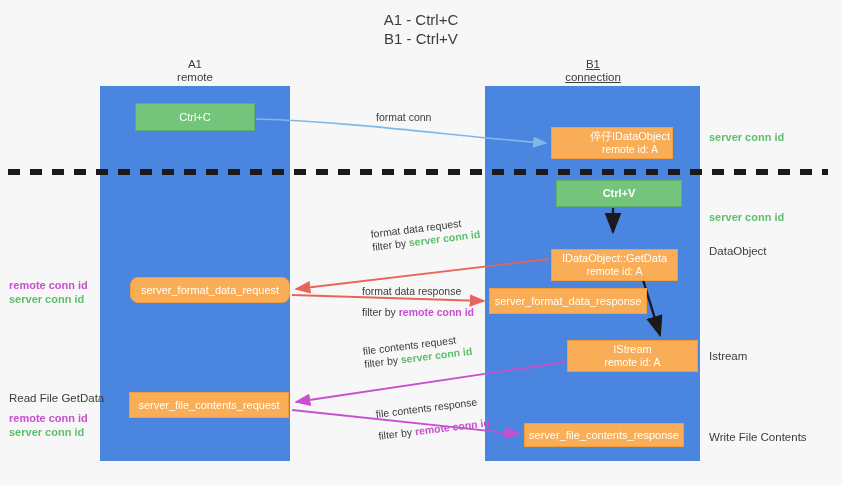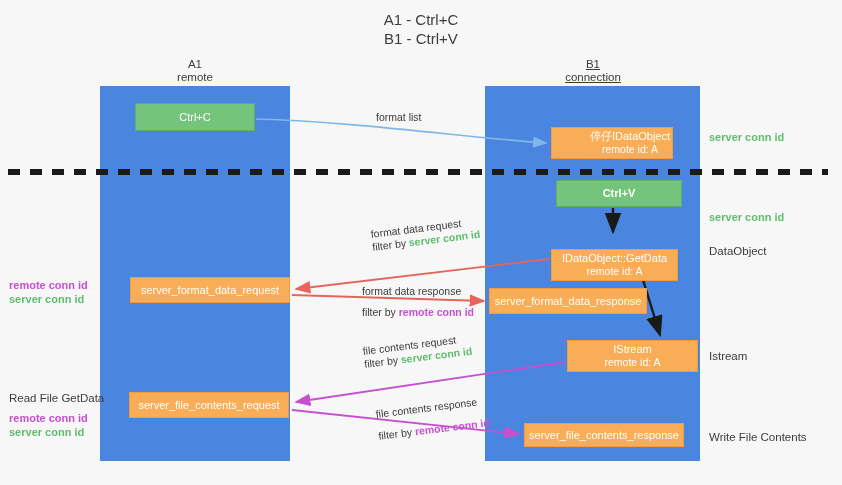--- a/index.html
+++ b/index.html
@@ -31,21 +31,21 @@
        align-items:center;justify-content:center;color:#ffffff;font-size:11px;
        line-height:13px;text-align:center;}
   .box.green{background:#74c47c;border:1px solid #5fae69;}
   .box.orange{background:#f9ad56;border:1px solid #f49c3c;}
   .box .l2{font-size:10.5px;}
 
   #box-ctrlc{left:135px;top:103px;width:120px;height:28px;}
   #box-idataobject{left:551px;top:127px;width:122px;height:32px;padding-left:36px;}
   #box-ctrlv{left:556px;top:180px;width:126px;height:27px;font-weight:bold;}
   #box-getdata{left:551px;top:237px;width:127px;height:32px;margin-top:12px;}
-  #box-sfdreq{left:130px;top:277px;width:160px;height:26px;}
+  #box-sfdreq{left:130px;top:277px;width:160px;height:26px;border-radius:8px;}
   #box-sfdresp{left:489px;top:288px;width:158px;height:26px;}
   #box-istream{left:567px;top:340px;width:131px;height:32px;}
   #box-sfcreq{left:129px;top:392px;width:160px;height:26px;}
   #box-sfcresp{left:524px;top:423px;width:160px;height:24px;}
 
   
   .lbl{position:absolute;font-size:10.5px;line-height:13px;color:#3c3c3c;white-space:nowrap;}
   .lbl b.green{color:#5fbd6e;font-weight:bold;}
   .lbl b.purple{color:#c750d0;font-weight:bold;}
   .conn-green{position:absolute;font-size:11px;font-weight:bold;color:#5fbd6e;white-space:nowrap;}
@@ -158,21 +158,21 @@
   </div>
 
   <div class="box orange" id="box-sfcreq">
     <div>server_file_contents_request</div>
   </div>
 
   <div class="box orange" id="box-sfcresp">
     <div>server_file_contents_response</div>
   </div>
 
-  <div class="lbl" id="lbl-formatlist">format list</div>
+  <div class="lbl" id="lbl-formatlist">format conn</div>
 
   <div class="lbl" id="lbl-fdreq">
     <div>format data request</div>
     <div><span>filter by </span><b class="green">server conn id</b></div>
   </div>
 
   <div class="lbl" id="lbl-fdresp">
     <div>format data response</div>
     <div style="margin-top:8px;"><span>filter by </span><b class="purple">remote conn id</b></div>
   </div>

